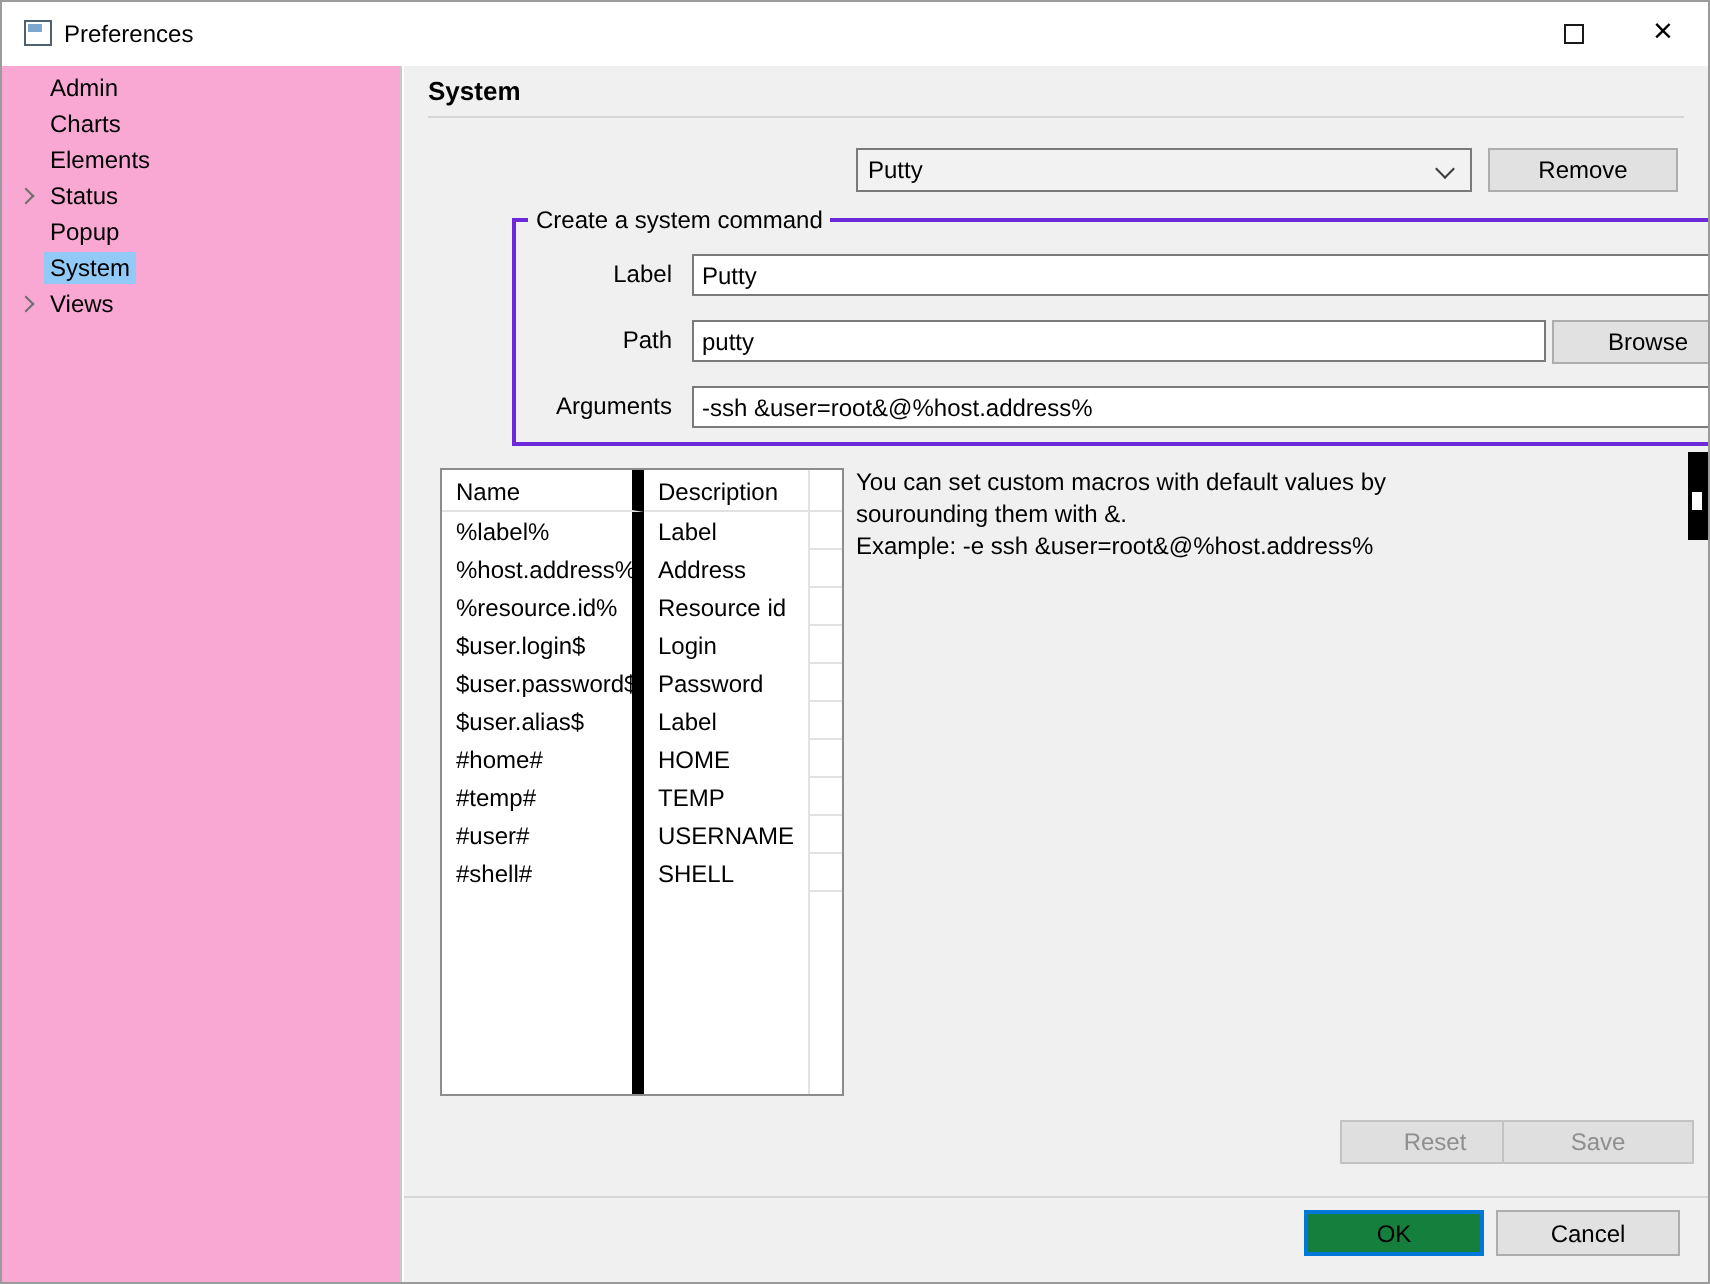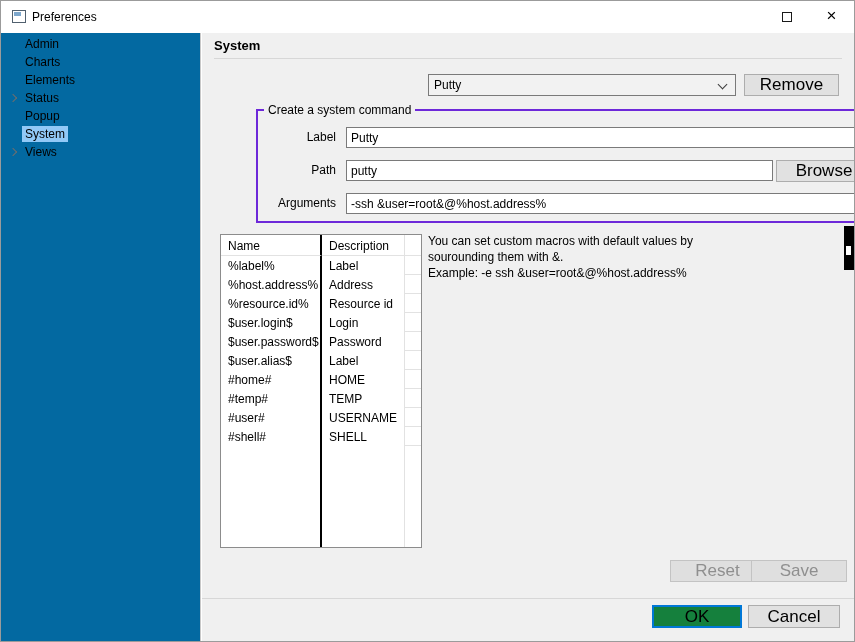--- a/index.html
+++ b/index.html
@@ -16,39 +16,39 @@
   .app-icon { position: absolute; left: 11px; top: 9px; width: 14px; height: 13px; border: 1px solid #50606e; background: #fff; }
   .app-icon i { position: absolute; left: 1px; top: 1px; width: 7px; height: 4px; background: #7da7cc; }
   .title-text { position: absolute; left: 31px; top: 9px; line-height: 15px; }
   .caption-btn { position: absolute; top: 0; width: 45px; height: 31px; display: flex; align-items: center; justify-content: center; cursor: default; }
   .caption-btn.max { right: 45px; }
   .caption-btn.close { right: 0; }
   .max-glyph { width: 10px; height: 10px; border: 1px solid #1a1a1a; }
   .close-glyph { font-size: 17px; line-height: 1; margin-top: -2px; }
 
   
-  .sidebar { position: absolute; top: 32px; left: 0; width: 200px; bottom: 0; background: #0369a1; border-right: 1px solid #c8c8c8; padding-top: 2px; }
+  .sidebar { position: absolute; top: 32px; left: 0; width: 200px; bottom: 0; background: #f9a8d4; border-right: 1px solid #c8c8c8; padding-top: 2px; }
   .tree-item { position: relative; height: 18px; display: flex; align-items: center; padding-left: 21px; cursor: default; }
   .tree-label { padding: 1px 3px; white-space: nowrap; }
   .tree-item.selected .tree-label { background: #91c9f7; }
   .chev-right { position: absolute; left: 9px; top: 6px; width: 6px; height: 6px; border-top: 1px solid #6e6e6e; border-right: 1px solid #6e6e6e; transform: rotate(45deg); }
 
   
   .panel { position: absolute; top: 32px; left: 201px; right: 0; bottom: 0; background: #f0f0f0; }
   .panel-title { position: absolute; left: 12px; top: 5px; font-size: 13px; font-weight: bold; }
   .hr1 { position: absolute; left: 12px; right: 12px; top: 25px; height: 1px; background: #d7d7d7; }
 
   .lbl { line-height: 15px; white-space: nowrap; }
   .lbl-syscmd { position: absolute; left: 0; top: 45px; width: 222px; text-align: right; }
 
   .combo { position: absolute; left: 226px; top: 41px; width: 308px; height: 22px; background: #f2f2f2; border: 1px solid #7a7a7a; display: flex; align-items: center; padding-left: 5px; cursor: default; }
   .combo-value { flex: 1; }
   .chev-down { position: absolute; right: 9px; top: 6px; width: 7px; height: 7px; border-right: 1px solid #3c3c3c; border-bottom: 1px solid #3c3c3c; transform: rotate(45deg); }
 
-  .btn { background: #e1e1e1; border: 1px solid #adadad; font-family: "Liberation Sans", sans-serif; font-size: 17px; color: #000; padding: 0; cursor: default; }
+  .btn { background: #e1e1e1; border: 1px solid #adadad; font-family: "Liberation Sans", sans-serif; font-size: 12px; color: #000; padding: 0; cursor: default; }
   .btn-remove { position: absolute; left: 542px; top: 41px; width: 95px; height: 22px; }
   .btn-browse { position: absolute; left: 518px; top: 49px; width: 96px; height: 22px; }
   .btn-disabled { background: #dfdfdf; border-color: #c3c3c3; color: #8f8f8f; }
   .btn-reset { position: absolute; left: 468px; top: 527px; width: 95px; height: 22px; }
   .btn-save { position: absolute; left: 549px; top: 527px; width: 96px; height: 22px; }
 
   .groupbox { position: absolute; left: 12px; top: 76px; width: 725px; height: 114px; border: 2px solid #6d28d9; margin-left: 42px; }
   .groupbox-legend { position: absolute; top: -8px; left: 6px; background: #f0f0f0; padding: 0 4px; line-height: 15px; }
   .g-lbl { position: absolute; left: 0; width: 78px; text-align: right; }
   .g-lbl.l1 { top: 19px; } .g-lbl.l2 { top: 52px; } .g-lbl.l3 { top: 85px; }
@@ -57,21 +57,21 @@
   .txt-path { left: 88px; top: 49px; width: 427px; }
   .txt-args { left: 88px; top: 82px; width: 526px; }
 
   
   .macro-table { position: absolute; left: 18px; top: 201px; width: 202px; height: 314px; background: #fff; border: 1px solid #8c8c8c; display: flex; flex-direction: column; overflow: hidden; }
   .thead-row, .trow, .table-filler { display: flex; flex-shrink: 0; }
   .thead-row { height: 21px; }
   .trow { height: 19px; }
   .table-filler { flex: 1; }
   .tcell { padding: 3px 2px 0 7px; overflow: hidden; white-space: nowrap; }
-  .c1 { width: 101px; border-right: 2px solid #000000; }
+  .c1 { width: 101px; border-right: 6px solid #000000; }
   .c2 { width: 83px; border-right: 1px solid #e2e2e2; }
   .c3 { flex: 1; }
   .thead-row .tcell { border-bottom: 1px solid #e2e2e2; padding-top: 4px; }
   .trow .c3 { border-bottom: 1px solid #e2e2e2; }
   .table-filler .tcell { height: auto; }
   .table-rows { display: flex; flex-direction: column; }
 
   .help { position: absolute; left: 226px; top: 200px; width: 360px; line-height: 16px; }
 
   .artifact { position: absolute; right: 0; top: 193px; width: 10px; height: 44px; background: #000; }

